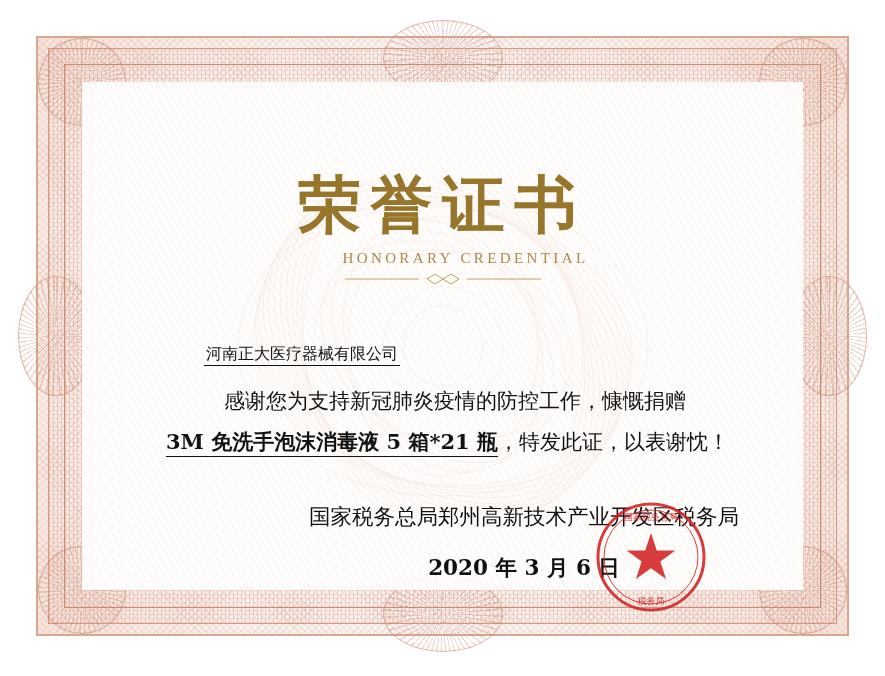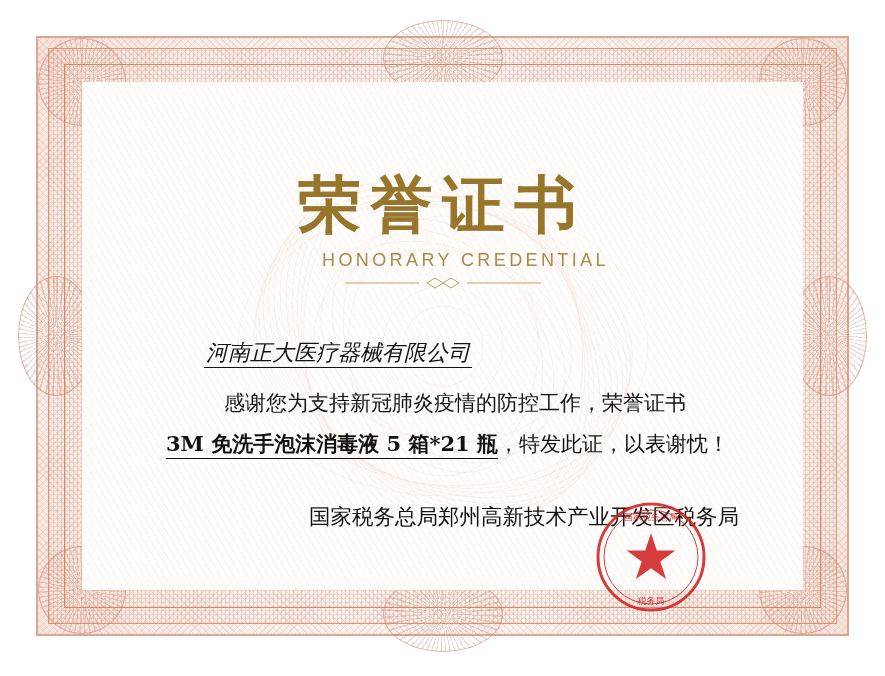--- a/index.html
+++ b/index.html
@@ -122,22 +122,22 @@
     line-height: 1;
     background: linear-gradient(180deg, #b8933f 0%, #9b7a2c 45%, #7d5f1d 100%);
     -webkit-background-clip: text;
     background-clip: text;
     color: #97762b;
     text-shadow: 1px 1px 0 rgba(255,255,255,0.6);
     margin: 0;
   }
   #sub-title {
     margin-top: 14px;
-    font-family: Liberation Sans, sans-serif;
-    font-size: 18px;
+    font-family: Liberation Serif, serif;
+    font-size: 15px;
     letter-spacing: 3.4px;
     color: #a9894a;
     margin-left: 46px;
   }
   #title-flourish {
     margin: 6px auto 0;
     width: 196px;
     height: 12px;
   }
 
@@ -152,24 +152,23 @@
   }
   .line {
     font-size: 21px;
     line-height: 1.95;
     white-space: nowrap;
   }
   #recipient-line {
     margin-left: 48px;
   }
   #recipient {
-    font-size: 22px;
+    font-size: 16px;
     border-bottom: 1.6px solid #111;
     padding: 0 2px 2px 2px;
-    font-style: italic;
   }
   #thanks-line {
     margin-left: 68px;
     margin-top: 8px;
   }
   #product-line {
     margin-left: 10px;
   }
   #product {
     font-weight: bold;
@@ -261,28 +260,29 @@
         <line x1="122" y1="6" x2="196" y2="6" stroke="#c0a163" stroke-width="1"></line>
         <path d="M82 6 l8 -5 l8 5 l-8 5 z" fill="none" stroke="#c0a163" stroke-width="1"></path>
         <path d="M98 6 l8 -5 l8 5 l-8 5 z" fill="none" stroke="#c0a163" stroke-width="1"></path>
       </svg>
     </div>
 
     <div id="body-block">
       <div class="line" id="recipient-line">
         <span id="recipient">河南正大医疗器械有限公司</span>
       </div>
-      <div class="line" id="thanks-line">感谢您为支持新冠肺炎疫情的防控工作，荣誉证书</div>
+      <div class="line" id="thanks-line">感谢您为支持新冠肺炎疫情的防控工作，慷慨捐赠</div>
       <div class="line" id="product-line">
         <span id="product">3M 免洗手泡沫消毒液 5 箱*21 瓶</span><span>，特发此证，以表谢忱！</span>
       </div>
     </div>
 
     <div id="issuer-block">
       <div id="issuer">国家税务总局郑州高新技术产业开发区税务局</div>
+      <div id="date">2020 年 3 月 6 日</div>
     </div>
 
     <svg id="seal" viewBox="0 0 114 114" aria-hidden="true">
       <g fill="none" stroke="#d22222" stroke-width="3">
         <circle cx="57" cy="57" r="53"></circle>
       </g>
       <circle cx="57" cy="57" r="47" fill="none" stroke="#d22222" stroke-width="1"></circle>
       <path d="M57 33 L62.8 50.6 L81.3 50.6 L66.3 61.5 L72.1 79.1 L57 68.2 L41.9 79.1 L47.7 61.5 L32.7 50.6 L51.2 50.6 Z" fill="#d22222"></path>
       <g fill="#d22222" font-family="DejaVu Serif, serif" font-size="9">
         <text x="57" y="20" text-anchor="middle">国家税务总局</text>

